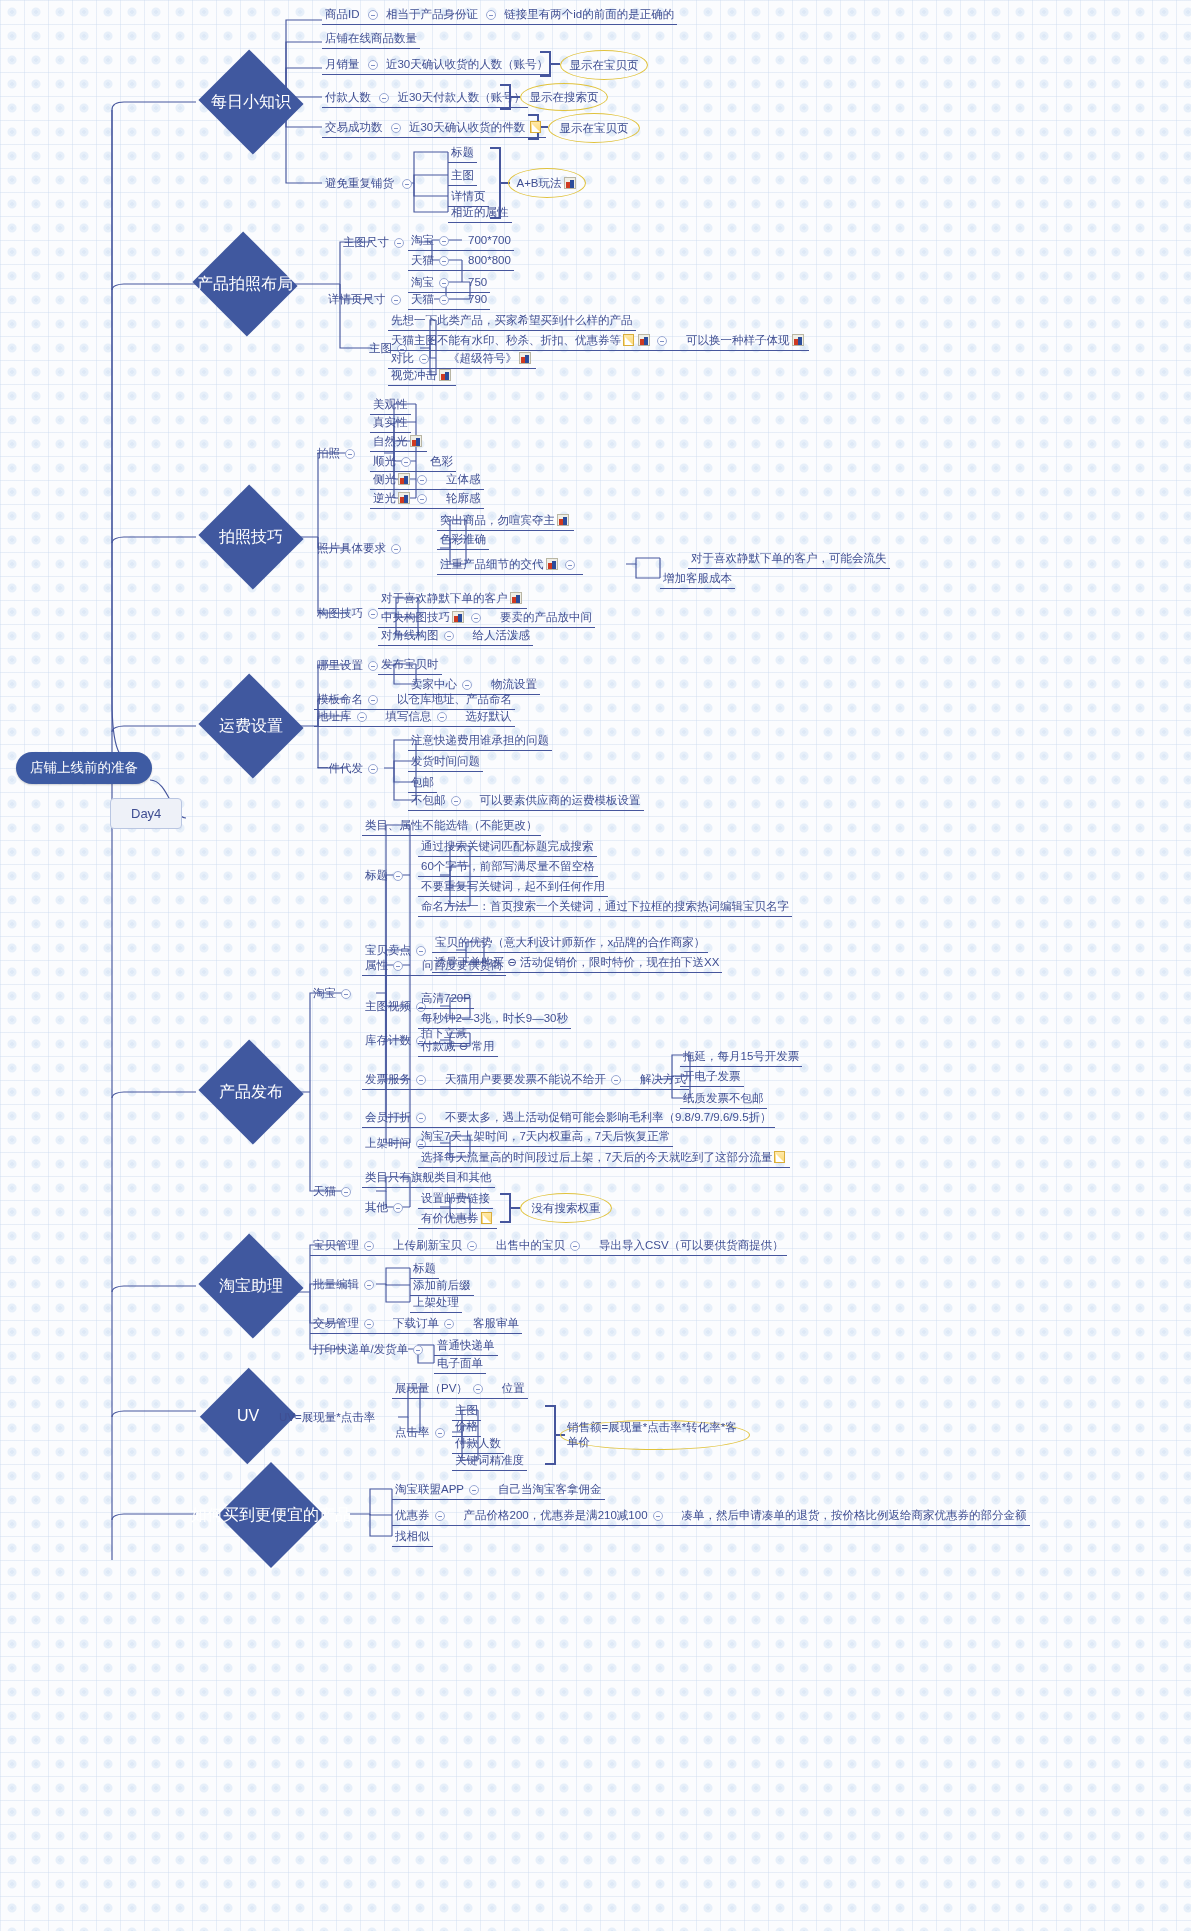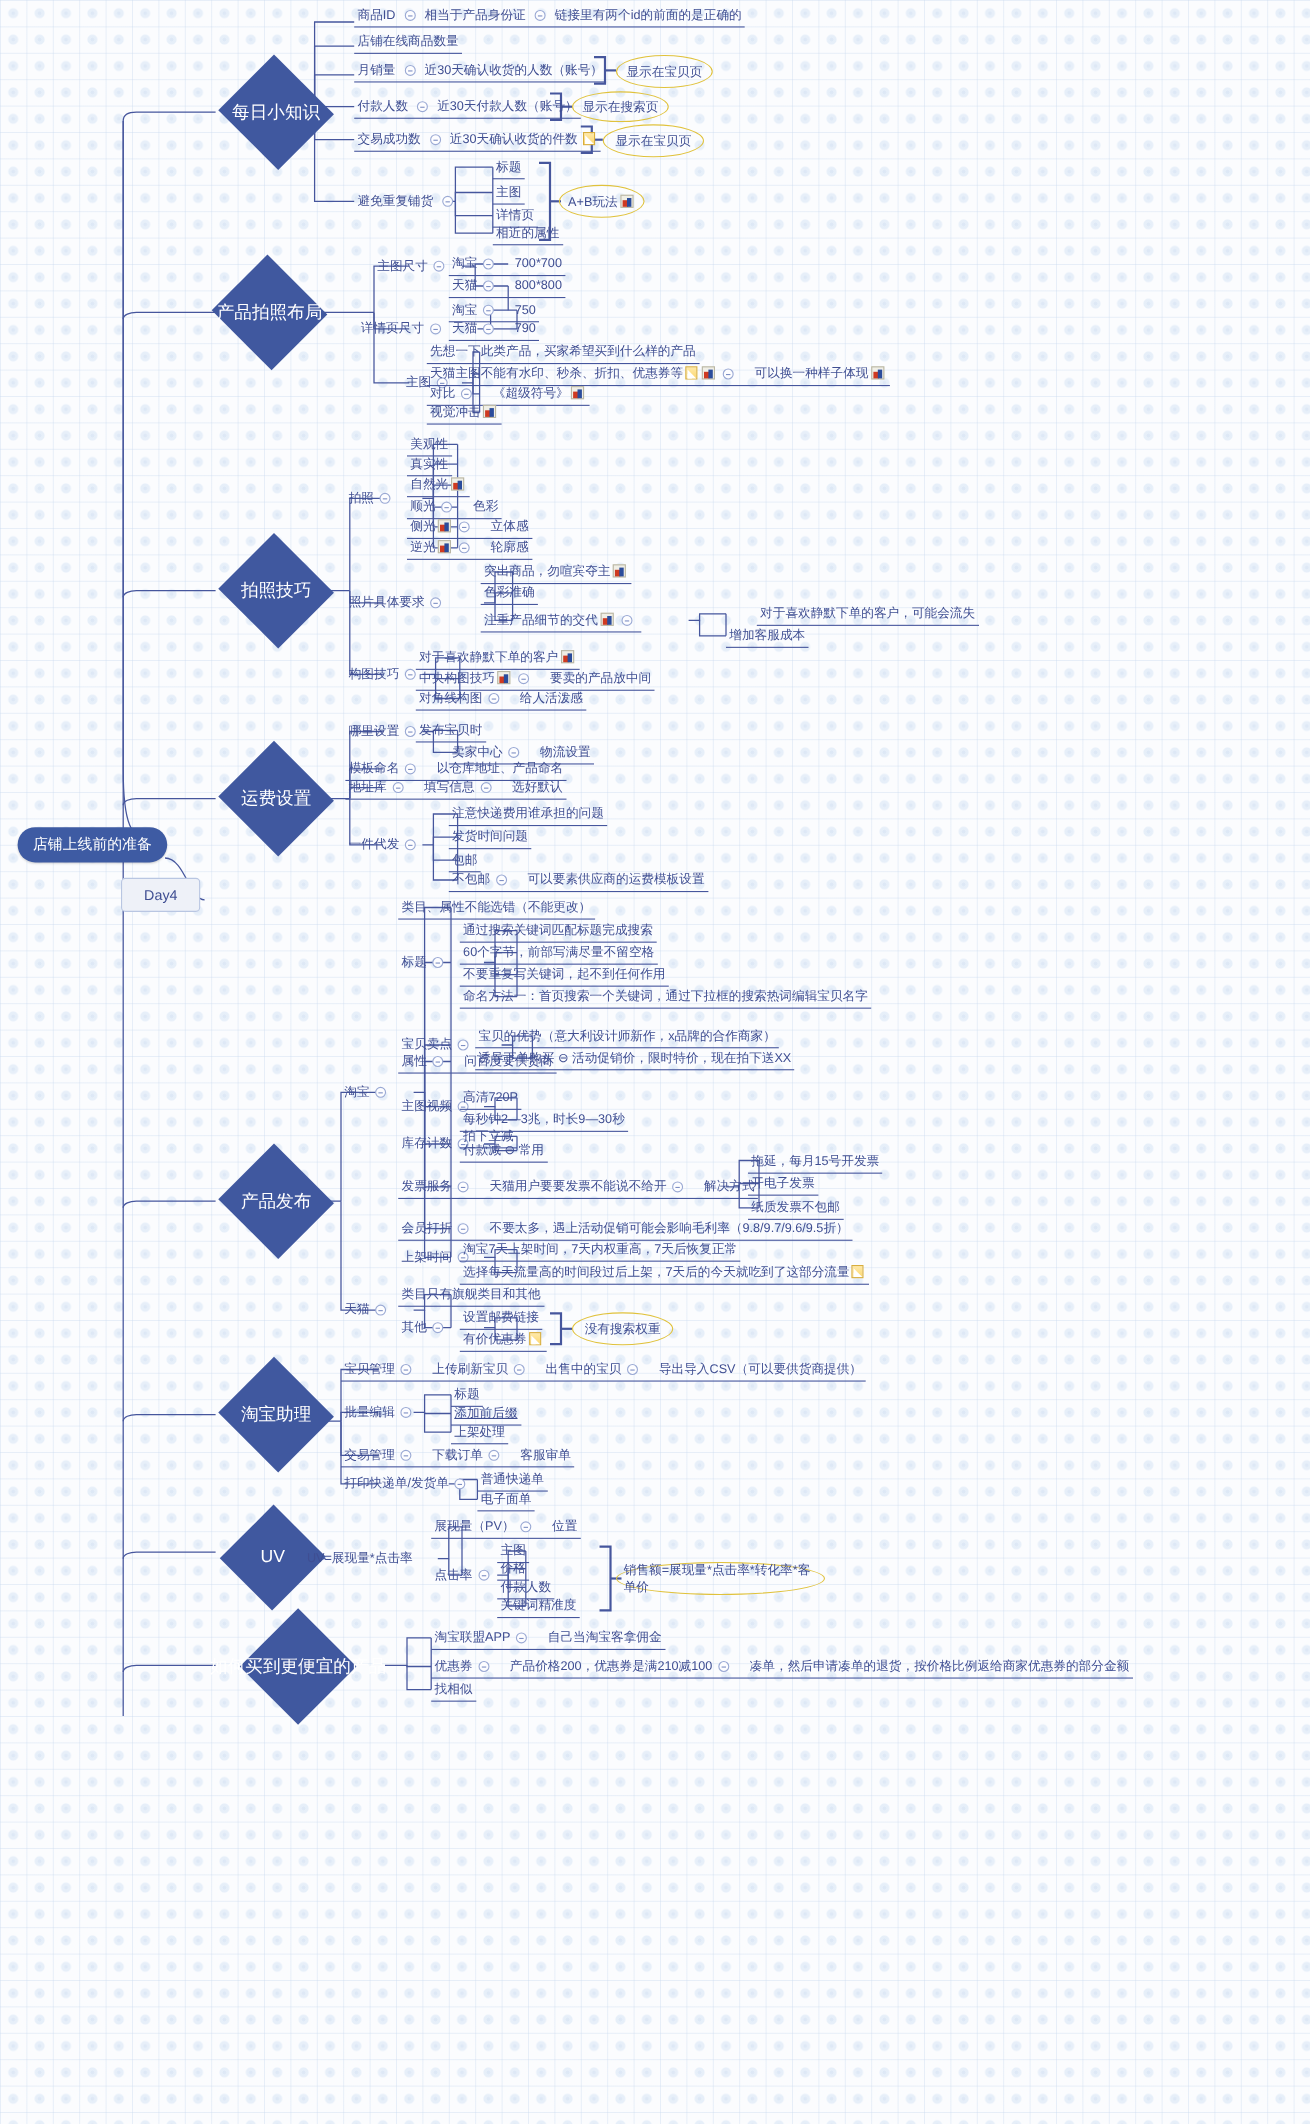--- a/index.html
+++ b/index.html
@@ -465,21 +465,21 @@
   <div class="node" style="left:362px; top:1199px;"><span>其他</span><span class="collapse"></span></div>
   <div class="node ul" style="left:418px; top:1190px;"><span>设置邮费链接</span></div>
   <div class="node ul" style="left:418px; top:1210px;"><span>有价优惠券</span><span class="icon-note"></span></div>
   <div class="ellipse" style="left:520px; top:1193px; width:92px; height:30px;">
       <span>没有搜索权重</span>
     </div>
 
   <div class="node ul" style="left:310px; top:1237px;"><span>宝贝管理</span><span class="collapse"></span><span class="sep"></span><span>上传刷新宝贝</span><span class="collapse"></span><span class="sep"></span><span>出售中的宝贝</span><span class="collapse"></span><span class="sep"></span><span>导出导入CSV（可以要供货商提供）</span></div>
   <div class="node" style="left:310px; top:1276px;"><span>批量编辑</span><span class="collapse"></span></div>
   <div class="node ul" style="left:410px; top:1260px;"><span>标题</span></div>
-  <div class="node ul" style="left:410px; top:1277px;text-decoration:underline;"><span>添加前后缀</span></div>
+  <div class="node ul" style="left:410px; top:1277px;"><span>添加前后缀</span></div>
   <div class="node ul" style="left:410px; top:1294px;"><span>上架处理</span></div>
   <div class="node ul" style="left:310px; top:1315px;"><span>交易管理</span><span class="collapse"></span><span class="sep"></span><span>下载订单</span><span class="collapse"></span><span class="sep"></span><span>客服审单</span></div>
   <div class="node" style="left:310px; top:1341px;"><span>打印快递单/发货单</span><span class="collapse"></span></div>
   <div class="node ul" style="left:434px; top:1337px;"><span>普通快递单</span></div>
   <div class="node ul" style="left:434px; top:1355px;"><span>电子面单</span></div>
 
   <div class="node" style="left:276px; top:1409px;"><span>UV=展现量*点击率</span></div>
   <div class="node ul" style="left:392px; top:1380px;"><span>展现量（PV）</span><span class="collapse"></span><span class="sep"></span><span>位置</span></div>
   <div class="node" style="left:392px; top:1424px;"><span>点击率</span><span class="collapse"></span></div>
   <div class="node ul" style="left:452px; top:1402px;"><span>主图</span></div>

